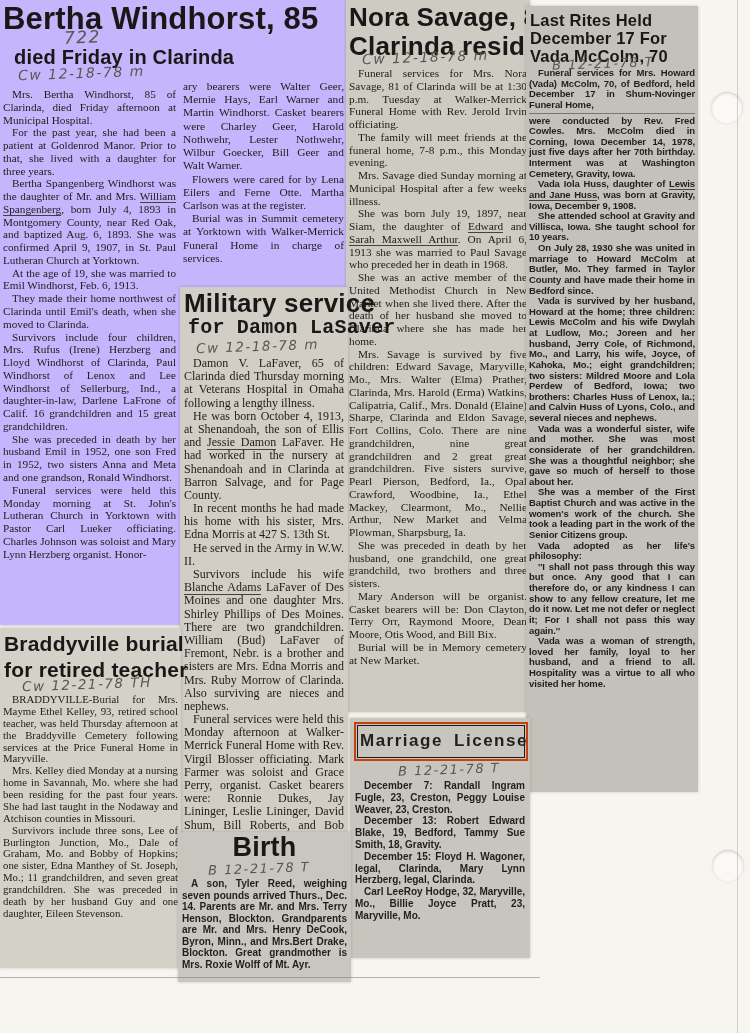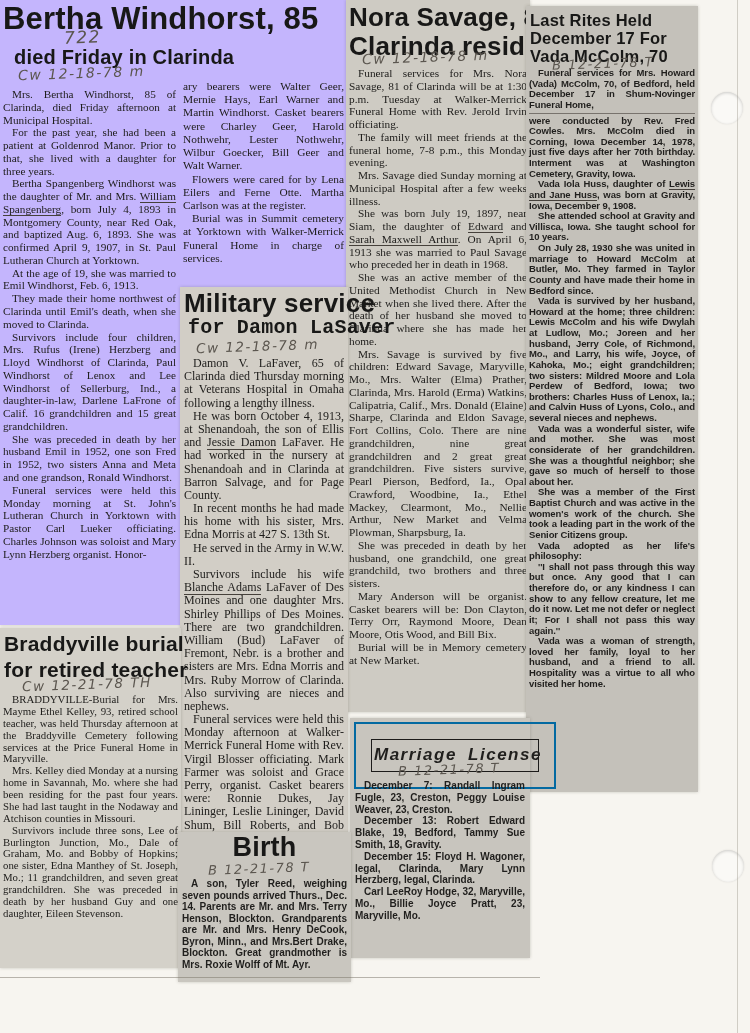--- a/index.html
+++ b/index.html
@@ -14,21 +14,21 @@
   .serifbody{font-family:"Liberation Serif",serif;}
   .sansbody{font-family:"Liberation Sans",sans-serif;font-weight:700;color:#201f1d;}
   .np{margin:0;text-align:justify;text-indent:9px;}
   .np.noindent{text-indent:0;}
   .np.seam{border-bottom:1px solid rgba(70,64,58,.6);padding-bottom:2px;margin-bottom:2px;}
   .pen-u{border-bottom:1.5px solid #46413b;}
   .hole{position:absolute;border-radius:50%;background:#faf9f6;
         box-shadow:inset 0 1px 3px rgba(0,0,0,.18),0 0 2px rgba(0,0,0,.10);}
   .edge-h{position:absolute;height:1px;background:rgba(120,113,102,.5);}
   .edge-v{position:absolute;width:1px;background:rgba(150,144,133,.4);}
-  .ml-box{border:2px solid #0369a1;padding:15px;background:transparent;font-style:italic;}
+  .ml-box{border:2px solid #c2410c;padding:1px;background:transparent;}
   .ml-box-in{border:1px solid #1c1b1a;text-align:center;padding:5px 2px 6px 2px;}
 </style>
 </head>
 <body>
 
 <div class="page">
 
   <section class="clip" style="left:0;top:0;width:348px;height:625px;background:#c4b5fd;">
     <h1 class="hl" style="left:3px;top:3px;font-size:31px;">Bertha Windhorst, 85</h1>
     <span class="hand" style="left:64px;top:27px;font-size:17px;">722</span>

